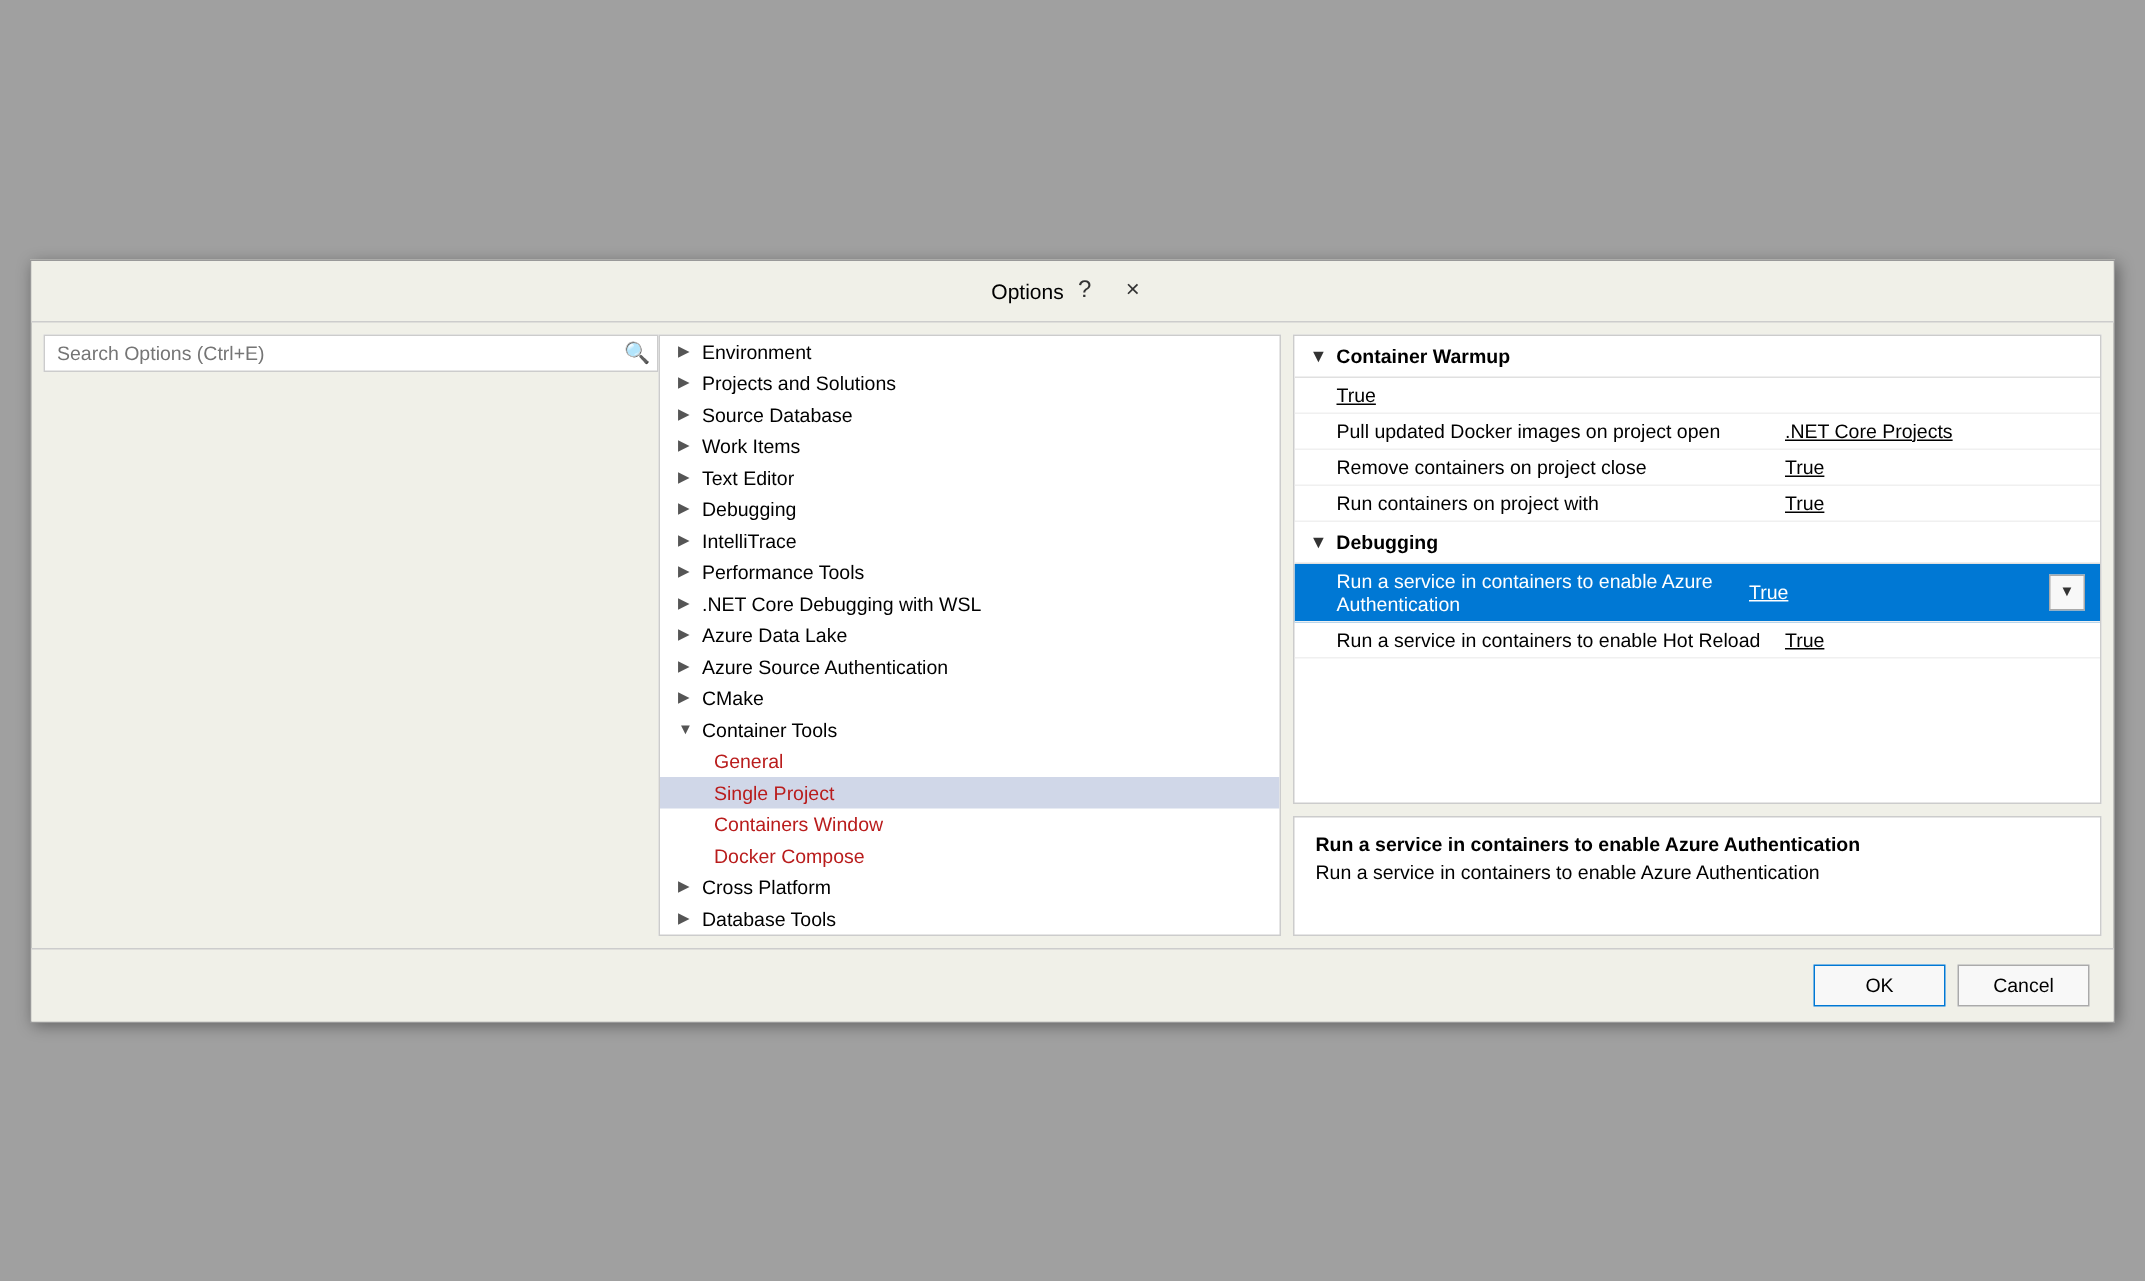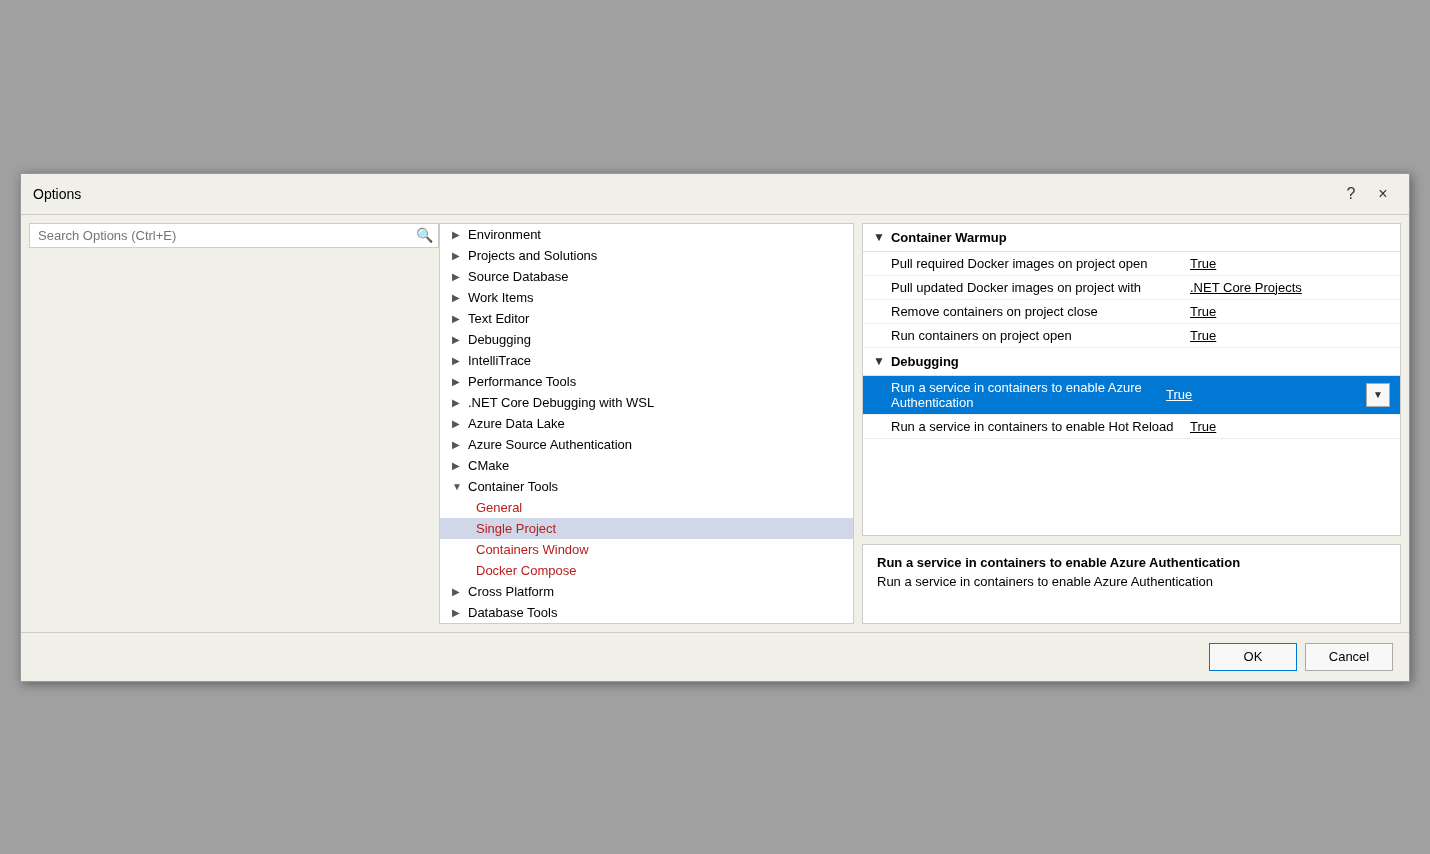--- a/index.html
+++ b/index.html
@@ -16,21 +16,21 @@
       width: 1390px;
       background: #f0f0e8;
       border: 1px solid #999;
       box-shadow: 2px 2px 10px rgba(0,0,0,0.4);
     }
     .title-bar {
       background: #f0f0e8;
       padding: 8px 12px;
       display: flex;
       align-items: center;
-      justify-content: space-between;
+      justify-content: center;
       border-bottom: 1px solid #ccc;
     }
     .title-bar-title {
       font-size: 14px;
       font-weight: 400;
       color: #000;
     }
     .title-bar-buttons {
       display: flex;
       gap: 4px;
@@ -308,33 +308,32 @@
       </div>
 
       <div class="right-panel">
         <div class="settings-area">
           <div id="settings-container">
               <div class="section-header">
                 <span class="collapse-arrow">▼</span>
                 <span>Container Warmup</span>
               </div>
               <div class="setting-row">
-                <span class="setting-name">Pull required Docker images on project open</span>
-                <span class="setting-value">True</span>
-              </div>
-              <div class="setting-row">
-                <span class="setting-name">Pull updated Docker images on project with</span>
+                <span class="setting-value">True</span>
+              </div>
+              <div class="setting-row">
+                <span class="setting-name">Pull updated Docker images on project open</span>
                 <span class="setting-value">.NET Core Projects</span>
               </div>
               <div class="setting-row">
                 <span class="setting-name">Remove containers on project close</span>
                 <span class="setting-value">True</span>
               </div>
               <div class="setting-row">
-                <span class="setting-name">Run containers on project open</span>
+                <span class="setting-name">Run containers on project with</span>
                 <span class="setting-value">True</span>
               </div>
               <div class="section-header">
                 <span class="collapse-arrow">▼</span>
                 <span>Debugging</span>
               </div>
               <div class="setting-row highlighted">
                 <span class="setting-name">Run a service in containers to enable Azure Authentication</span>
                 <span class="setting-value">True</span>
                 <div class="dropdown-arrow">▼</div>

